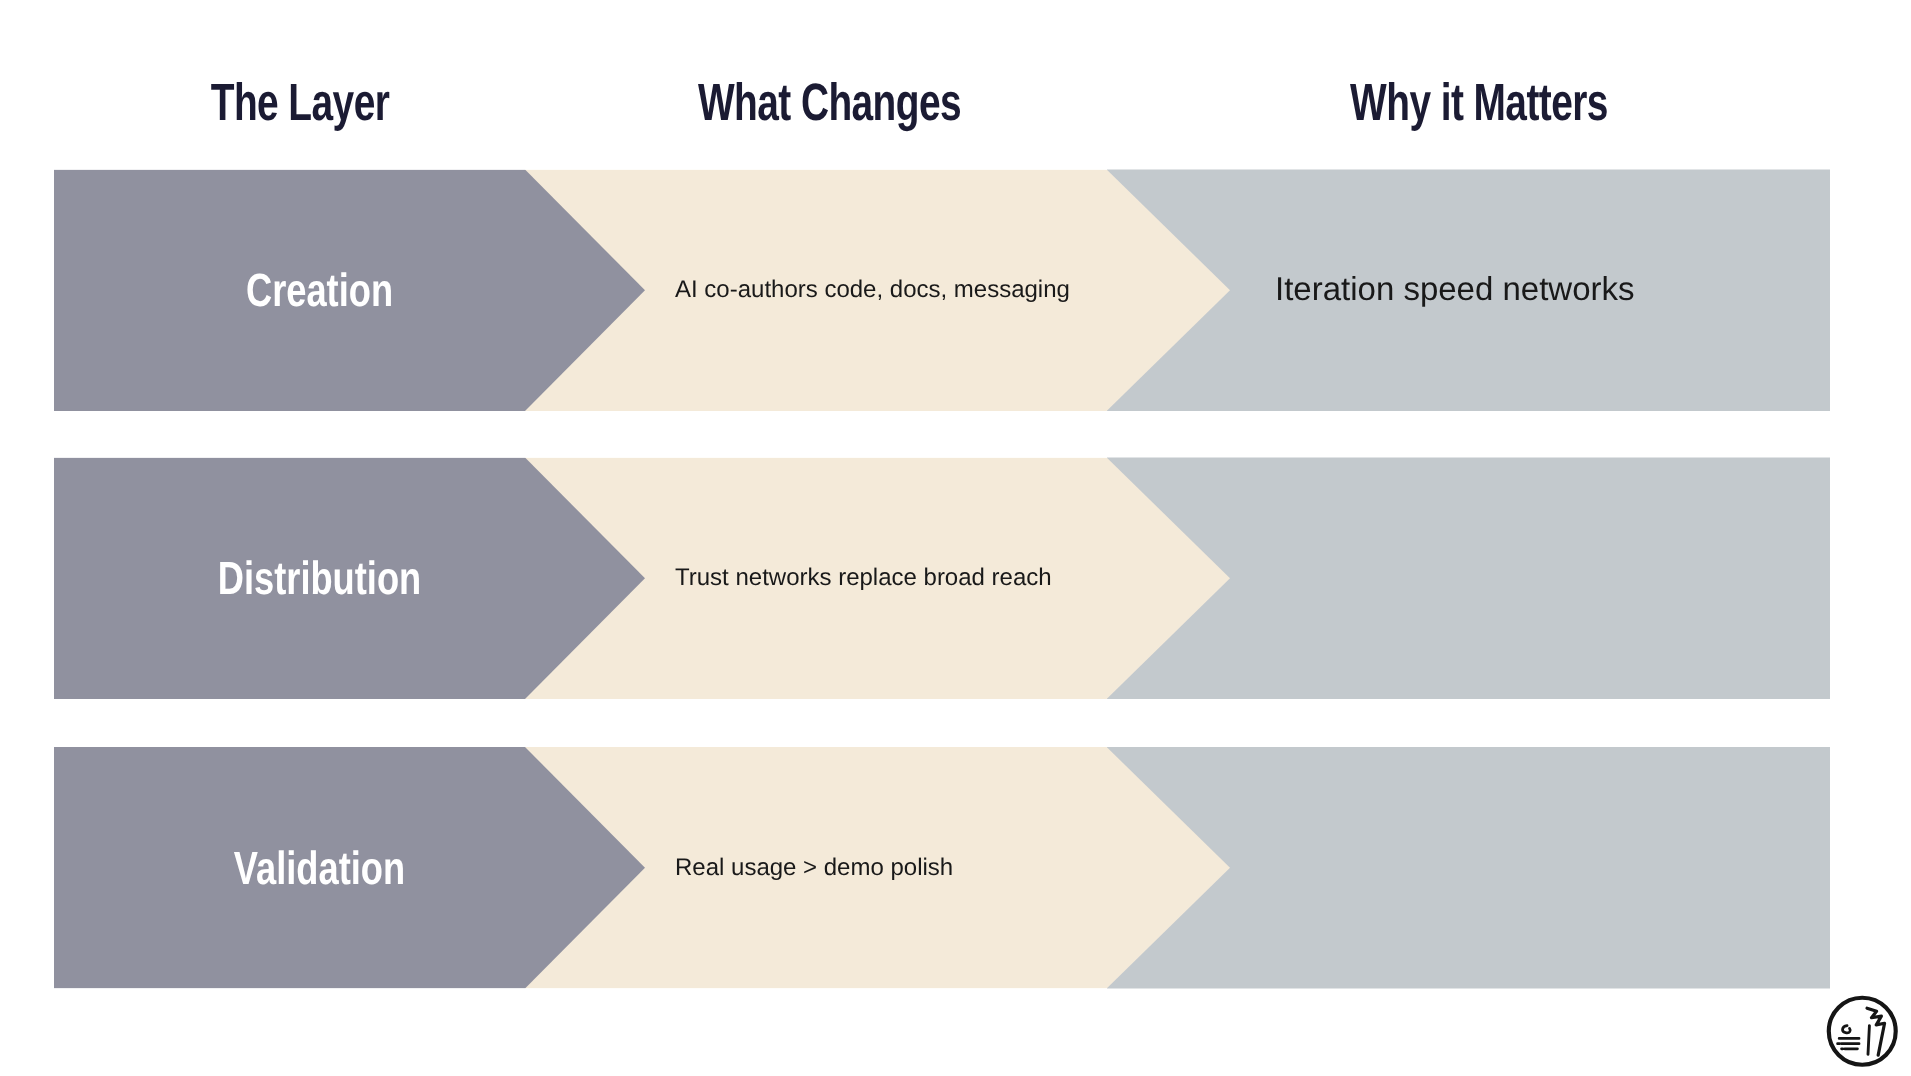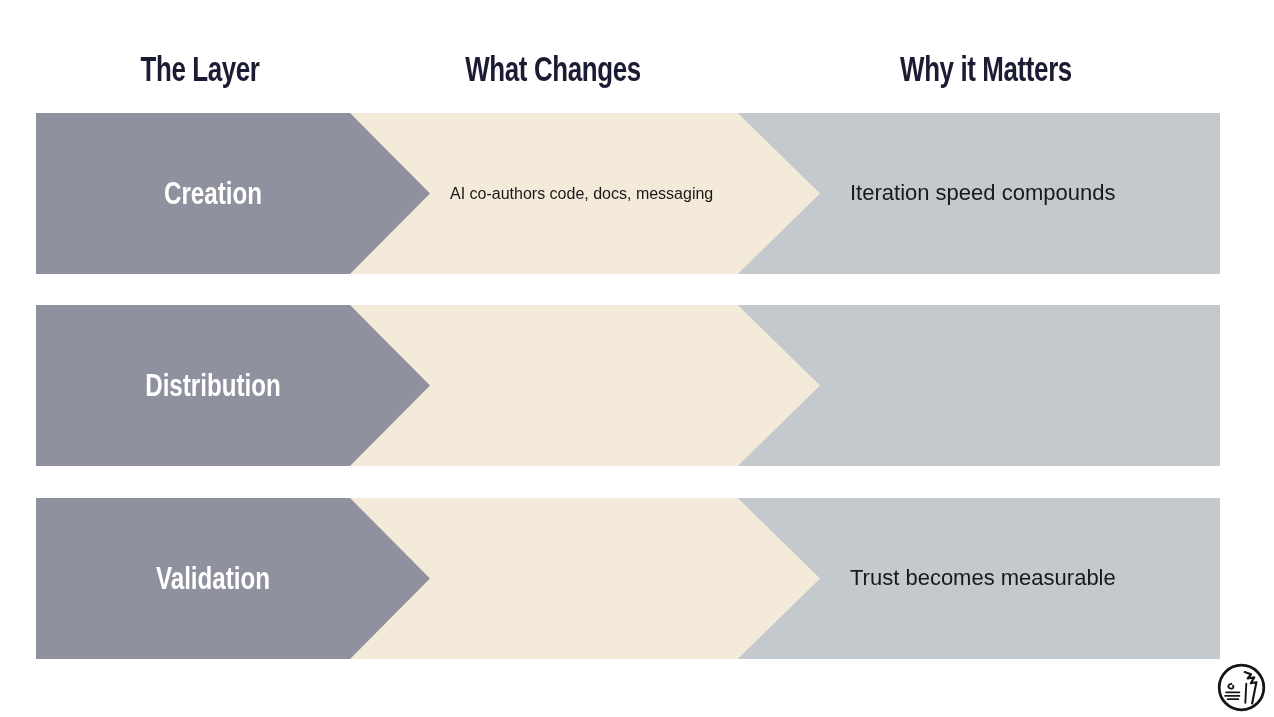--- a/index.html
+++ b/index.html
@@ -88,36 +88,37 @@
 <div class="col-header hdr-1">The Layer</div>
 <div class="col-header hdr-2">What Changes</div>
 <div class="col-header hdr-3">Why it Matters</div>
 
 <div class="row row-1">
   <div class="band-blue"></div>
   <div class="band-cream"></div>
   <div class="band-gray"></div>
   <div class="layer-label">Creation</div>
   <div class="cell-change">AI co-authors code, docs, messaging</div>
-  <div class="cell-why">Iteration speed compounds</div>
+  <div class="cell-why">Iteration speed networks</div>
 </div>
 
 <div class="row row-2">
   <div class="band-blue"></div>
   <div class="band-cream"></div>
   <div class="band-gray"></div>
   <div class="layer-label">Distribution</div>
+  <div class="cell-change">Trust networks replace broad reach</div>
 </div>
 
 <div class="row row-3">
   <div class="band-blue"></div>
   <div class="band-cream"></div>
   <div class="band-gray"></div>
   <div class="layer-label">Validation</div>
-  <div class="cell-why">Trust becomes measurable</div>
+  <div class="cell-change">Real usage &gt; demo polish</div>
 </div>
 
 <div class="brand-logo">
   <svg viewBox="0 0 48 48" fill="none">
     <circle cx="24" cy="24" r="21" stroke="#151515" stroke-width="2.6" fill="#ffffff"></circle>
     <path d="M14.5 20.5 c-3.5 0.5 -4 4 -0.5 4.5 c2.2 0.3 3 -1.4 2 -2.8" stroke="#151515" stroke-width="1.7" stroke-linecap="round"></path>
     <path d="M9.5 28.5 H22 M11 31.8 H22 M13 35 H21 M8.5 31.8 h1.2 M11 35 h0.8" stroke="#151515" stroke-width="1.7" stroke-linecap="round"></path>
     <path d="M27 9.5 L33 11.5 L29.8 15.5 L36 14.5 L32.8 20 L38 19 L34 39" stroke="#151515" stroke-width="2" stroke-linejoin="round" stroke-linecap="round"></path>
     <path d="M28.5 20.5 L27.6 38.5" stroke="#151515" stroke-width="1.8" stroke-linecap="round"></path>
   </svg>

